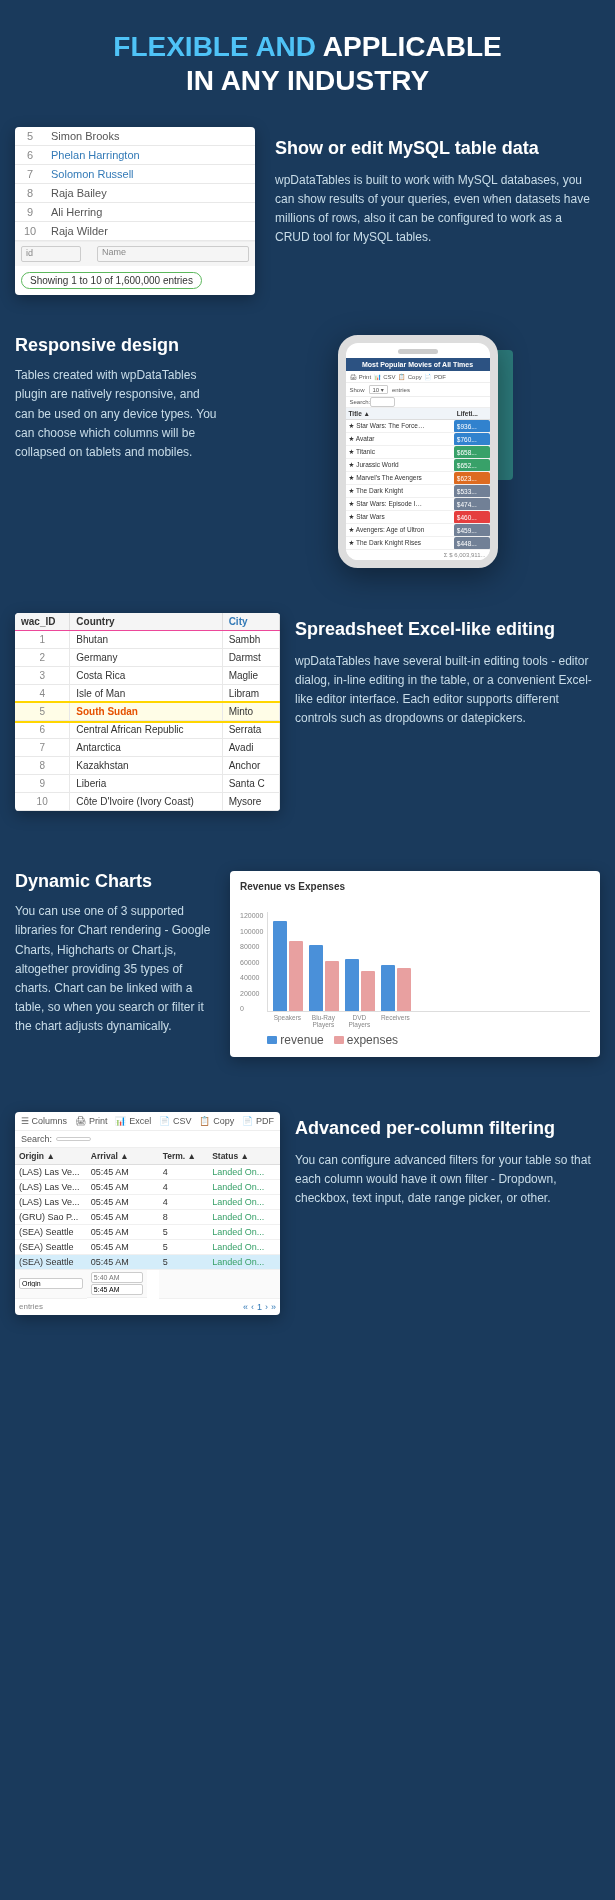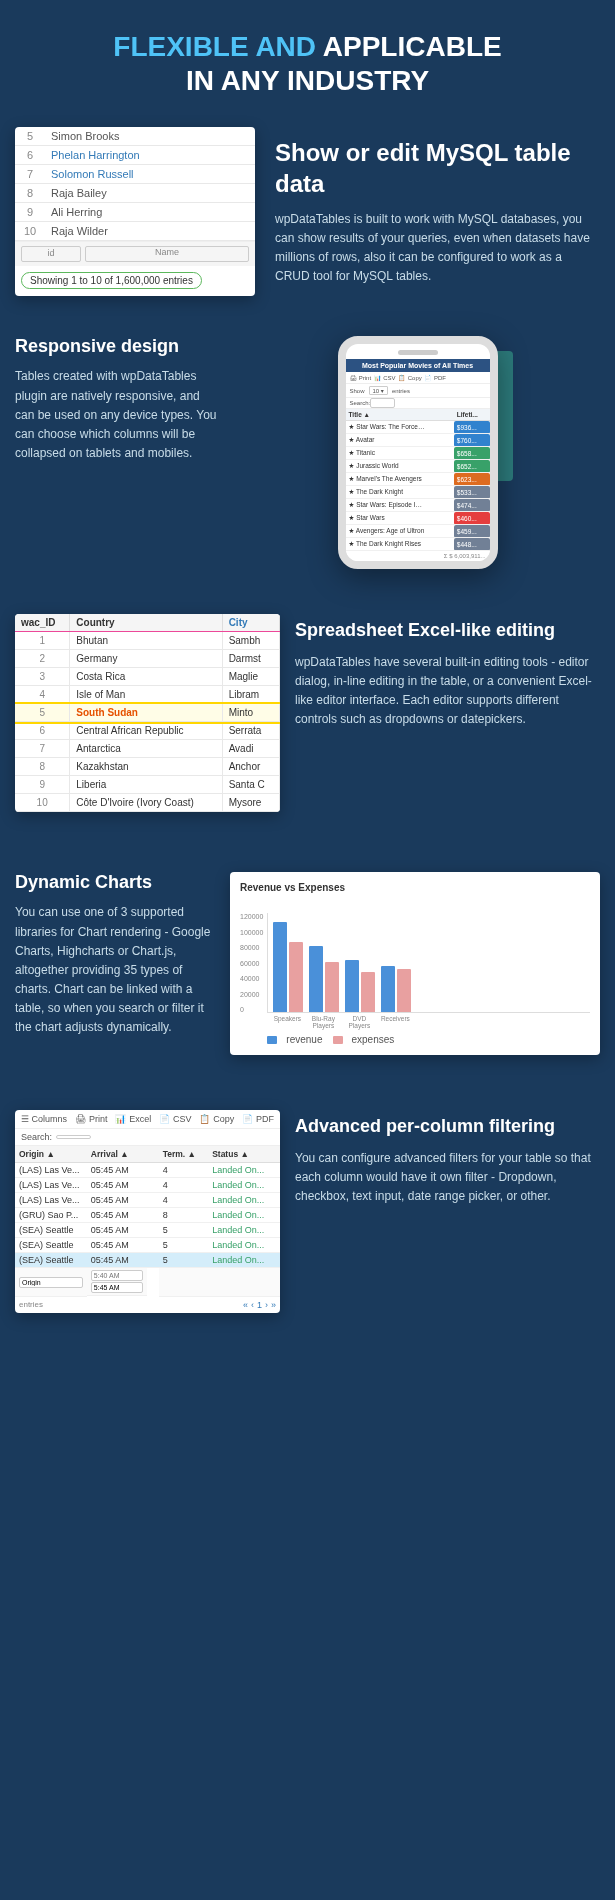--- a/index.html
+++ b/index.html
@@ -46,21 +46,21 @@
       margin: 0 15px 0 15px;
       overflow: hidden;
       box-shadow: 0 4px 15px rgba(0,0,0,0.3);
     }
     .mysql-content {
       flex: 1;
       padding: 10px 20px 10px 5px;
       color: white;
     }
     .mysql-content h2 {
-      font-size: 24px;
+      font-size: 18px;
       font-weight: 700;
       margin-bottom: 10px;
       line-height: 1.3;
     }
     .mysql-content p {
       font-size: 12px;
       color: #c8dce8;
       line-height: 1.6;
     }
 
@@ -344,22 +344,22 @@
     .bar-blue { background: #4a90d9; }
     .bar-pink { background: #e8a0a0; }
     .chart-legend {
       display: flex;
       gap: 10px;
       margin-top: 5px;
     }
     .legend-item {
       display: flex;
       align-items: center;
-      gap: 9px;
-      font-size: 10px;
+      gap: 3px;
+      font-size: 12px;
       color: #555;
     }
     .legend-dot {
       width: 10px;
       height: 8px;
       border-radius: 1px;
     }
     .chart-x-labels {
       display: flex;
       gap: 6px;
@@ -519,21 +519,21 @@
       <tr>
         <td>9</td>
             <td style="color:#555;">Ali Herring</td>
       </tr>
       <tr>
         <td>10</td>
             <td style="color:#555;">Raja Wilder</td>
       </tr>
     </tbody>
       </table>
-    <div class="table-header-row" style="display:flex; gap:4px; padding:4px 6px; background:#f5f5f5; border-top:1px solid #eee;text-align:center;">
+    <div class="table-header-row" style="display:flex; gap:16px; padding:4px 6px; background:#f5f5f5; border-top:1px solid #eee;">
       <div style="width:60px; border:1px solid #ccc; border-radius:2px; height:16px; font-size:9px; color:#888; padding:1px 4px;">id</div>
       <div style="flex:1; border:1px solid #ccc; border-radius:2px; height:16px; font-size:9px; color:#888; padding:0 4px;">Name</div>
     </div>
     <div class="table-footer">
       <span class="showing-badge">Showing 1 to 10 of 1,600,000 entries</span>
     </div>
   </div>
   <div class="mysql-content">
     <h2>Show or edit MySQL table data</h2>
     <p>wpDataTables is built to work with MySQL databases, you can show results of your queries, even when datasets have millions of rows, also it can be configured to work as a CRUD tool for MySQL tables.</p>

